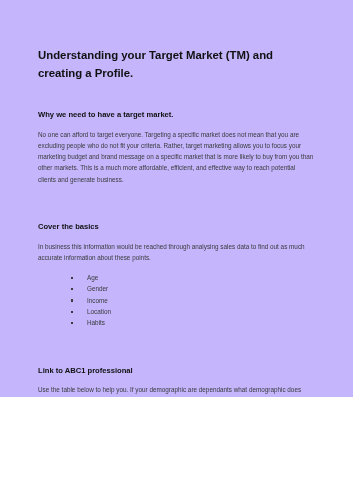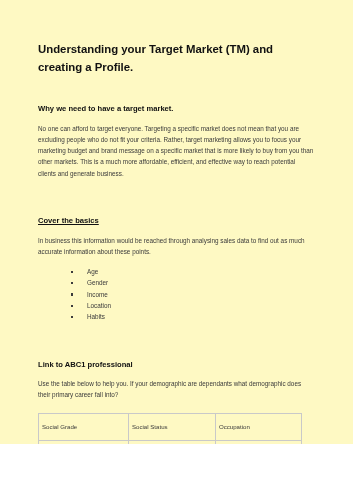--- a/index.html
+++ b/index.html
@@ -11,44 +11,44 @@
     width: 353px;
     height: 500px;
     overflow: hidden;
     font-family: "Liberation Sans", sans-serif;
     color: #1a1a1a;
     -webkit-font-smoothing: antialiased;
   }
   .page {
     position: relative;
     width: 353px;
-    height: 444px;
-    background: #fef9c3;
+    height: 397px;
+    background: #c4b5fd;
     box-sizing: border-box;
-    padding: 0 38px 0 38px;
+    padding: 6px 38px 0 38px;
     overflow: hidden;
   }
   .doc-title {
     margin: 0;
     padding-top: 40px;
     font-size: 11.4px;
     font-weight: bold;
     line-height: 1.62;
     letter-spacing: -0.02px;
     color: #111111;
   }
   .section-heading {
     margin: 0;
     font-size: 7.6px;
     font-weight: bold;
     line-height: 1.4;
     color: #111111;
   }
   .h-why { padding-top: 27px; }
-  .h-cover { padding-top: 37px; text-decoration: underline; }
+  .h-cover { padding-top: 37px; }
   .h-link { padding-top: 37px; }
   p.body-text {
     margin: 0;
     padding-top: 8px;
     font-size: 6.35px;
     line-height: 1.78;
     color: #3b3b3b;
     text-align: left;
   }
   ul.bullets {

